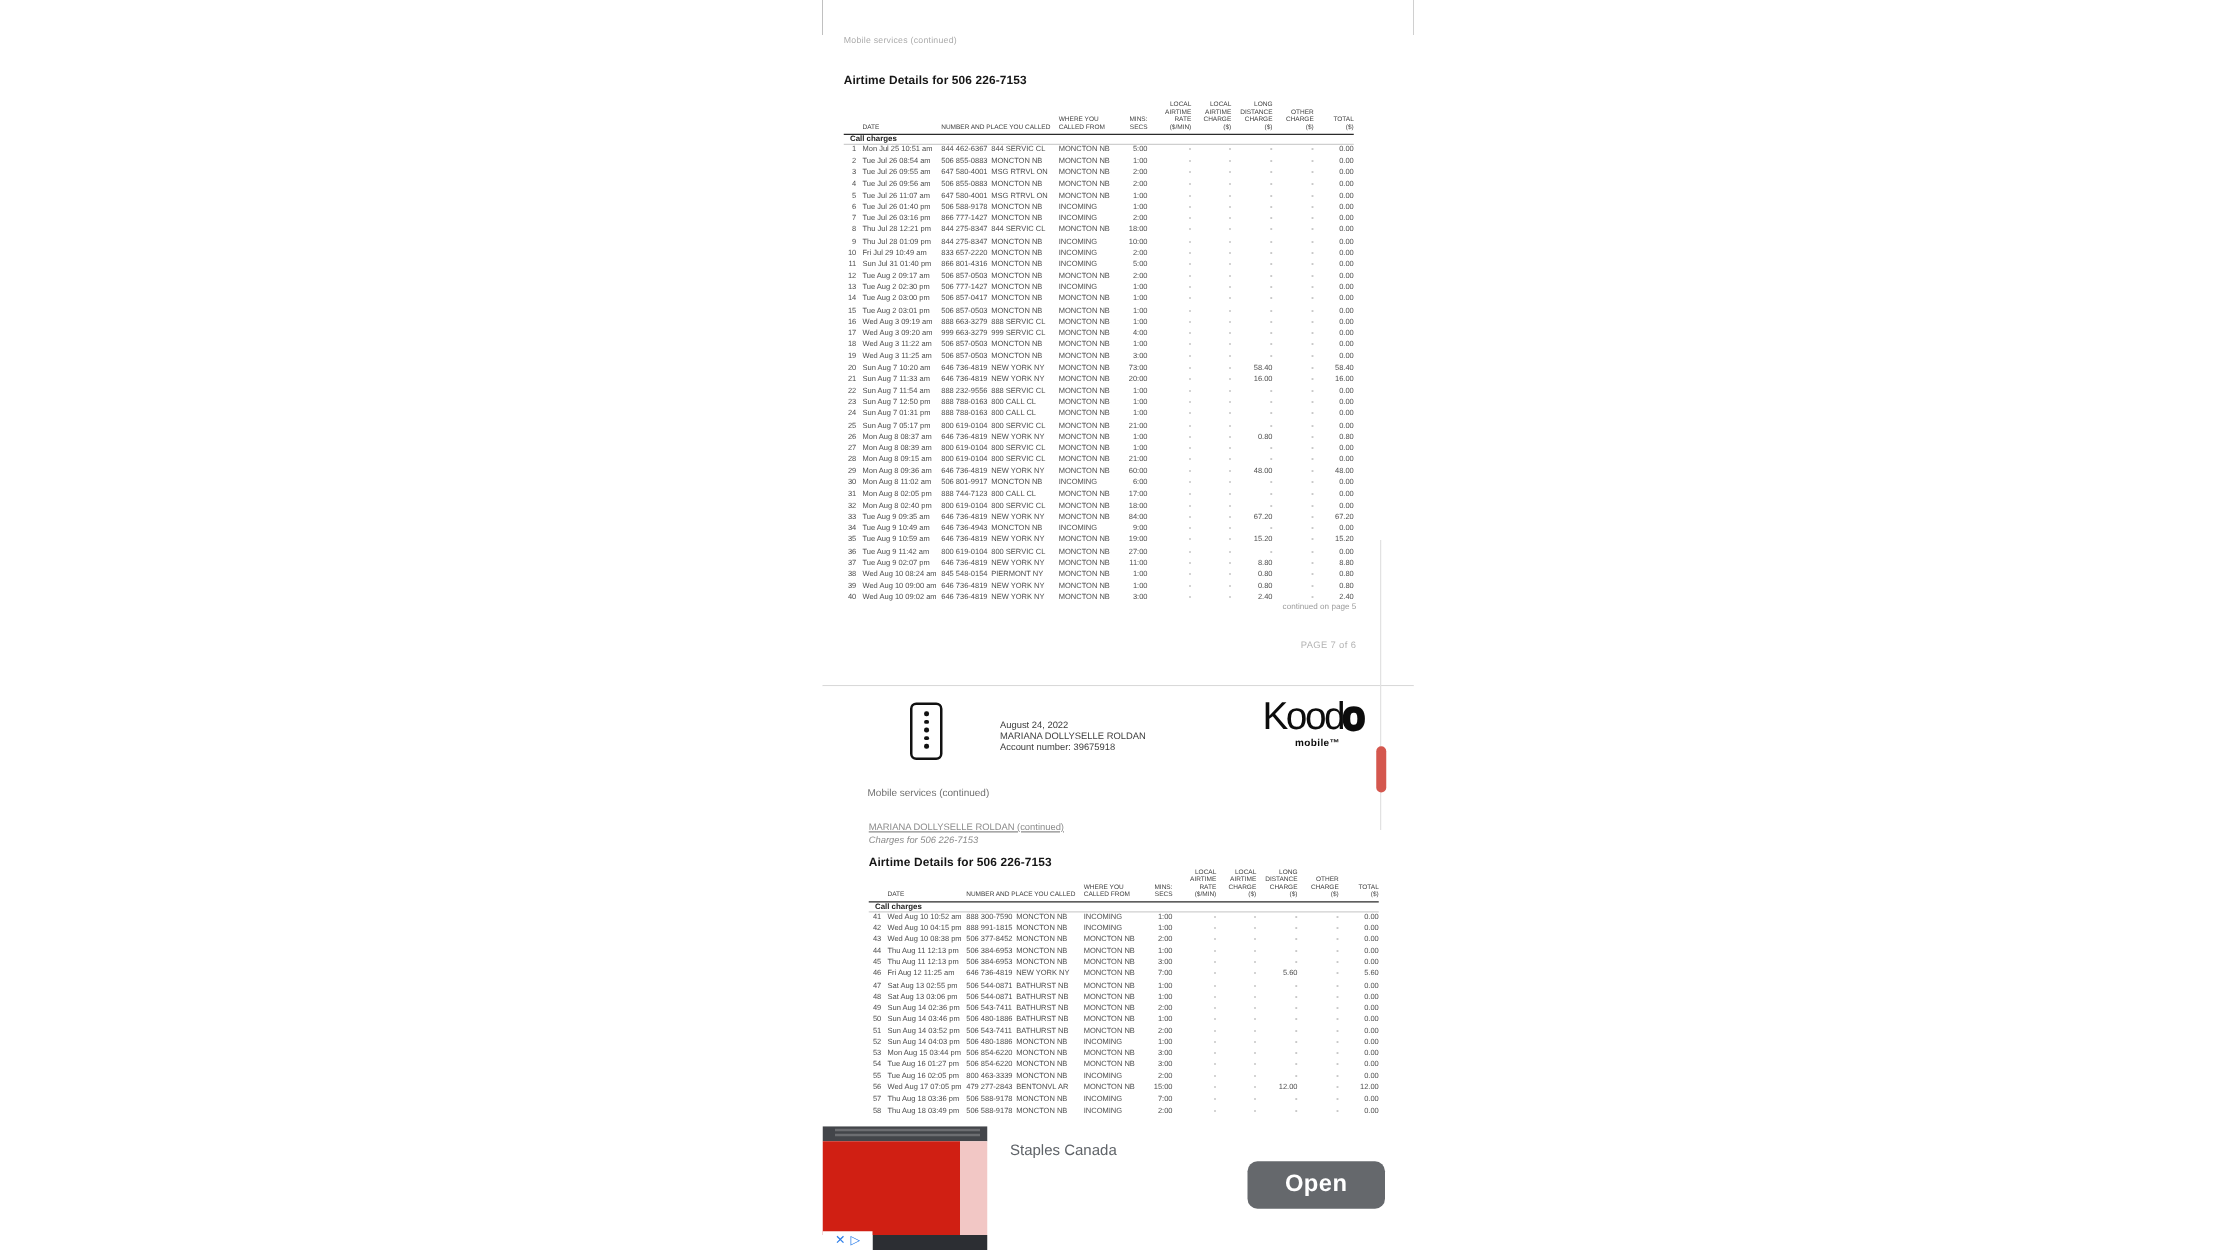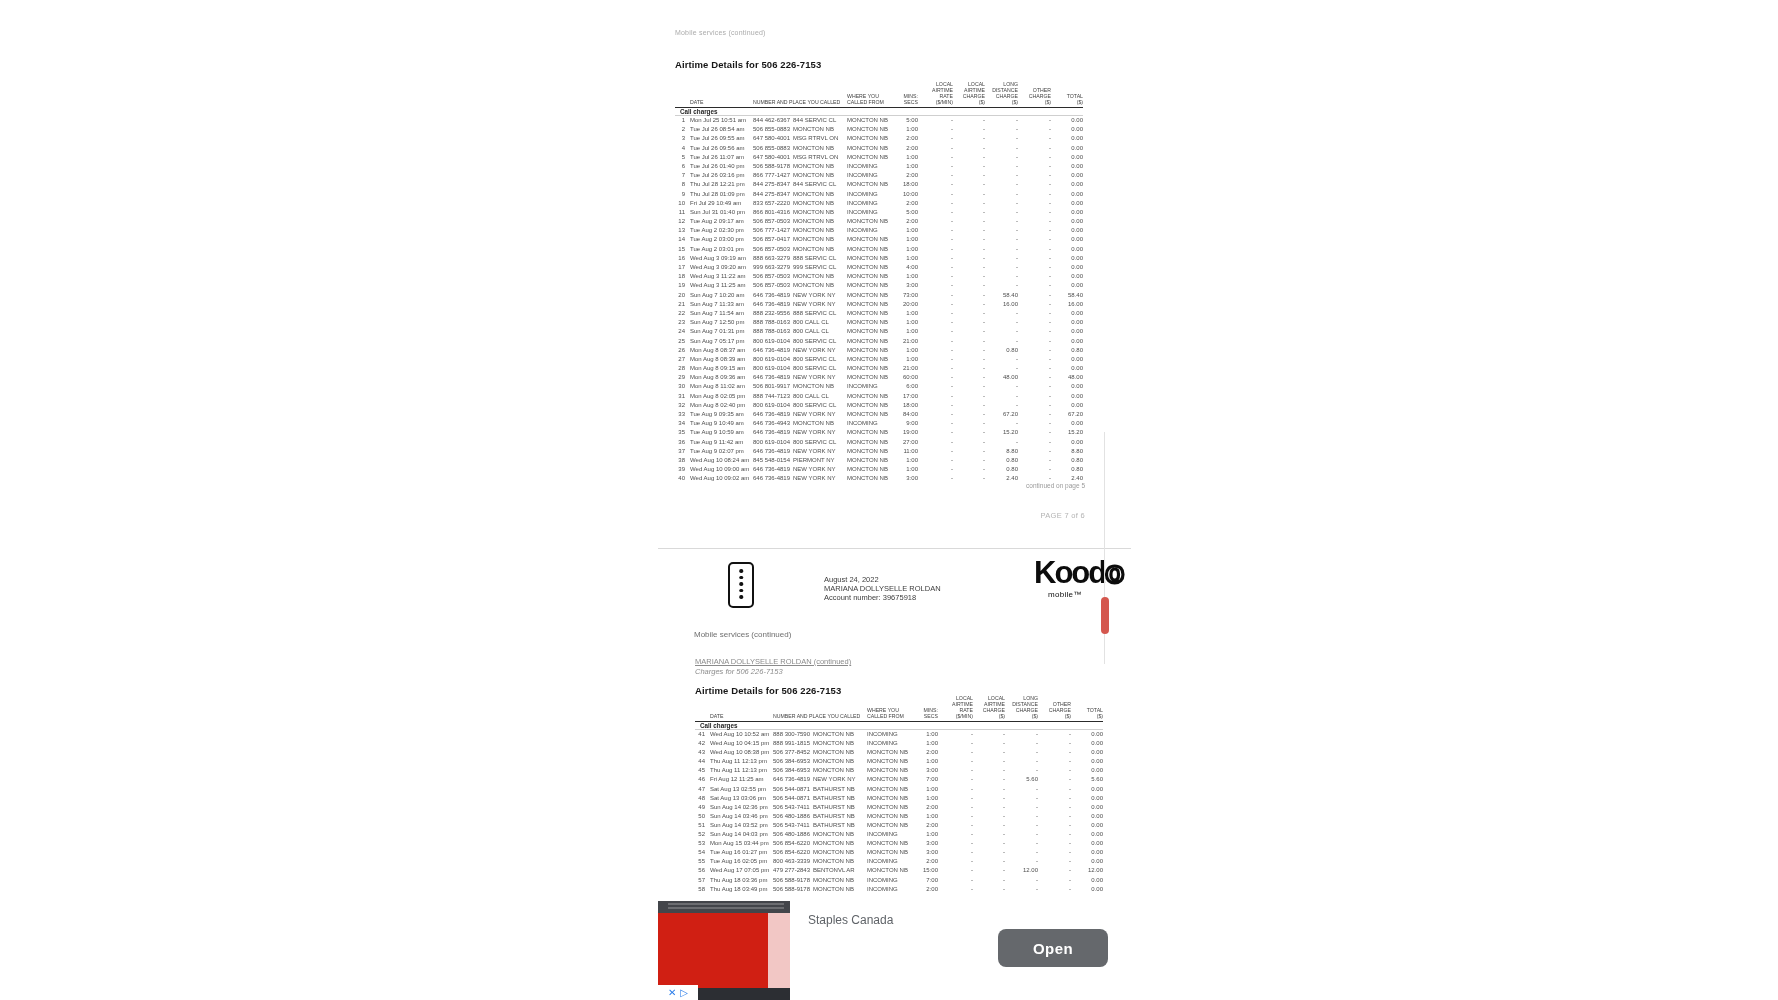--- a/index.html
+++ b/index.html
@@ -37,25 +37,25 @@
 
   .continued-note{position:absolute;right:46px;top:482px;font-size:6.5px;color:#9b9b9b;}
   .page-indicator{position:absolute;right:46px;top:511px;font-size:7.5px;color:#b3b3b3;letter-spacing:.3px;}
 
   
   .phone-icon{position:absolute;left:70px;top:13px;width:22px;height:42px;border:2.5px solid #111;
               border-radius:5px;background:#fff;}
   .phone-icon .dots{position:absolute;left:50%;top:5px;transform:translateX(-50%);display:flex;
                     flex-direction:column;gap:3px;}
   .phone-icon .dots i{width:3.5px;height:3.5px;border-radius:50%;background:#111;display:block;}
-  .bill-meta{position:absolute;left:142px;top:26px;font-size:7.5px;line-height:9.2px;color:#3d3d3d;margin-left:24px;}
-  .koodo{position:absolute;left:376px;top:10px;font-weight:700;font-size:31px;line-height:28px;
+  .bill-meta{position:absolute;left:142px;top:26px;font-size:7.5px;line-height:9.2px;color:#3d3d3d;}
+  .koodo{position:absolute;left:352px;top:10px;font-weight:400;font-size:31px;line-height:28px;
          letter-spacing:-2px;color:#0c0c0c;}
   .koodo .o-outline{color:transparent;-webkit-text-stroke:3.2px #0c0c0c;}
-  .koodo-sub{position:absolute;left:390px;top:41px;font-size:8px;font-weight:normal;color:#0c0c0c;letter-spacing:.3px;}
+  .koodo-sub{position:absolute;left:378px;top:41px;font-size:8px;font-weight:bold;color:#0c0c0c;letter-spacing:.3px;}
   .section-title{position:absolute;left:36px;top:81px;font-size:8px;color:#6f6f6f;}
   .cust-cont{position:absolute;left:37px;top:108px;font-size:7.5px;color:#8b8b8b;text-decoration:underline;}
   .charges-line{position:absolute;left:37px;top:118px;font-size:7.5px;color:#8b8b8b;font-style:italic;}
 
   
   .scroll-track{position:absolute;left:1104px;top:432px;width:1px;height:232px;background:#e2e2e2;}
   .scroll-thumb{position:absolute;left:1101px;top:597px;width:8px;height:37px;border-radius:4px;
                 background:var(--scroll_thumb,#d4574e);}
 
   
@@ -65,21 +65,21 @@
   .thumb-top i{display:block;height:2px;margin:2px 6px 0 10px;background:rgba(255,255,255,.22);}
   .thumb-red{position:absolute;left:0;top:12px;width:110px;height:75px;background:var(--staples_red,#d01f13);}
   .thumb-pink{position:absolute;left:110px;top:12px;width:22px;height:75px;background:var(--ad_pink,#f2c7c5);}
   .thumb-bottom{position:absolute;left:40px;top:87px;width:92px;height:12px;background:#2c2e33;}
   .adchoices{position:absolute;left:0;top:84px;width:40px;height:15px;background:#fff;display:flex;
              align-items:center;justify-content:center;gap:4px;font-size:10px;color:#2b7de9;line-height:15px;}
   .ad-advertiser{position:absolute;left:150px;top:12px;font-size:12px;color:#5f6368;}
   .ad-headline{position:absolute;left:149px;top:24px;font-size:23.5px;line-height:34px;font-weight:bold;
                color:#1f1f1f;letter-spacing:.2px;}
   .ad-open{position:absolute;left:340px;top:28px;width:110px;height:38px;border:none;border-radius:8px;
-           background:var(--open_button,#65686c);color:#fff;font-size:15px;font-weight:bold;
+           background:var(--open_button,#65686c);color:#fff;font-size:19px;font-weight:bold;
            font-family:"Liberation Sans",sans-serif;letter-spacing:.4px;cursor:pointer;}
 </style>
 </head>
 <body>
 
 <div class="stage">
 
   <div class="black-bar"></div>
 
   <section class="page page1">

